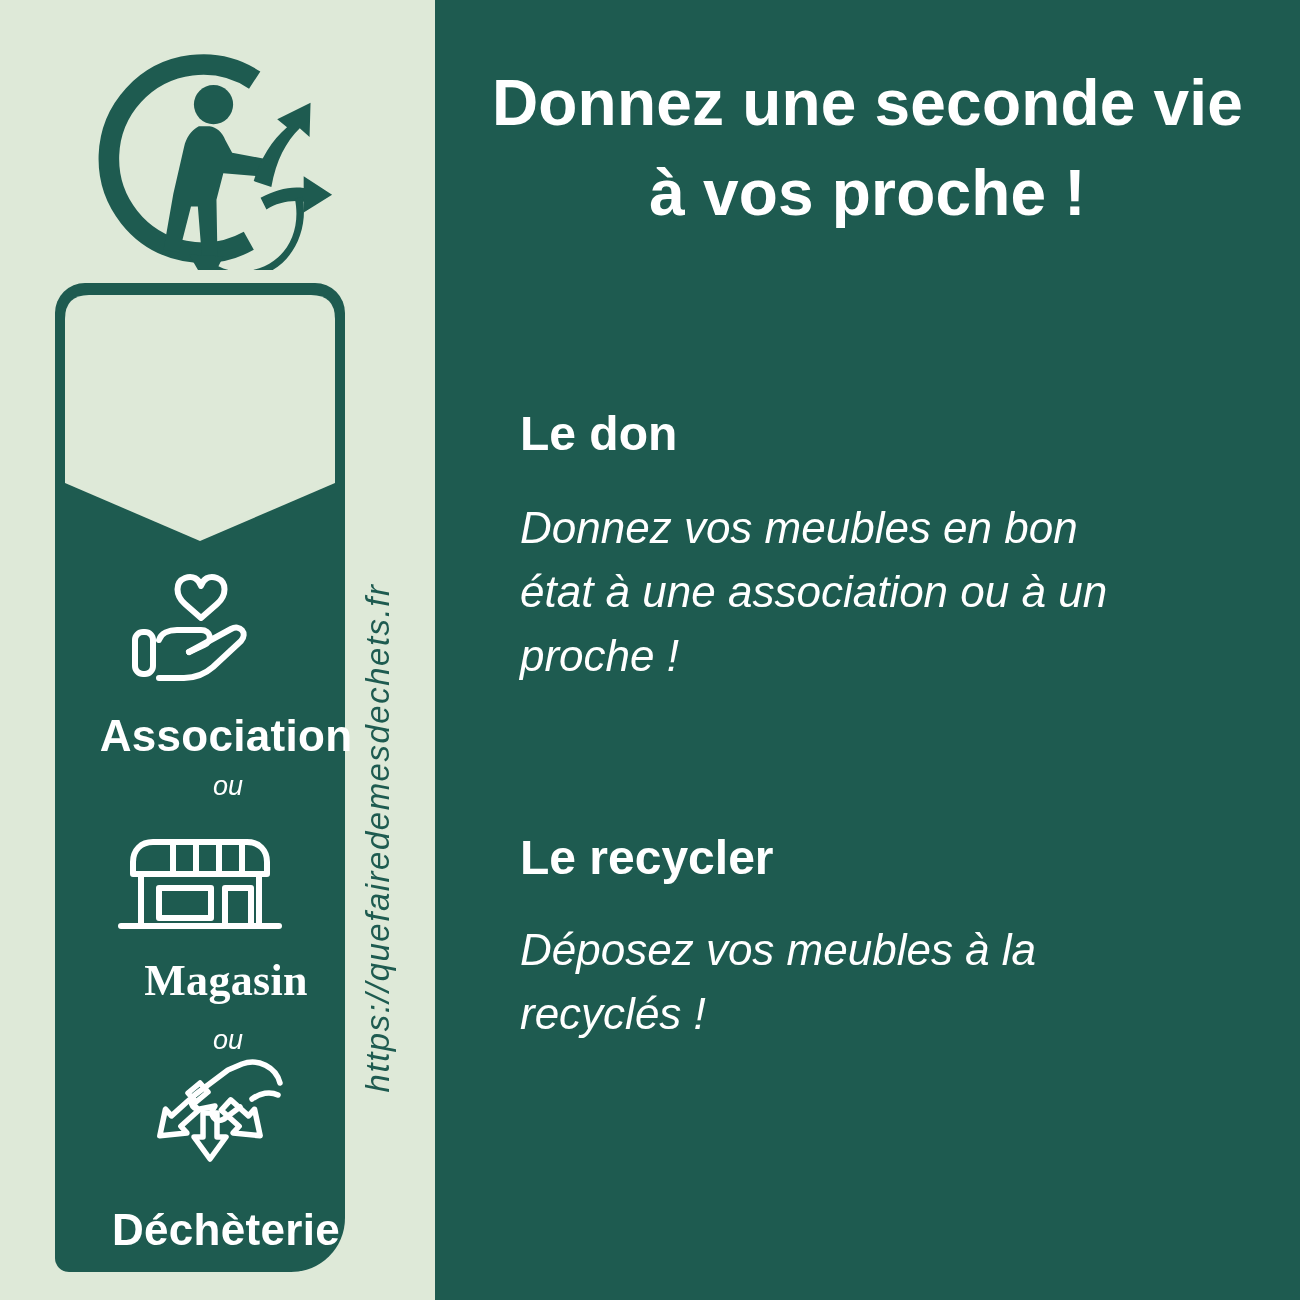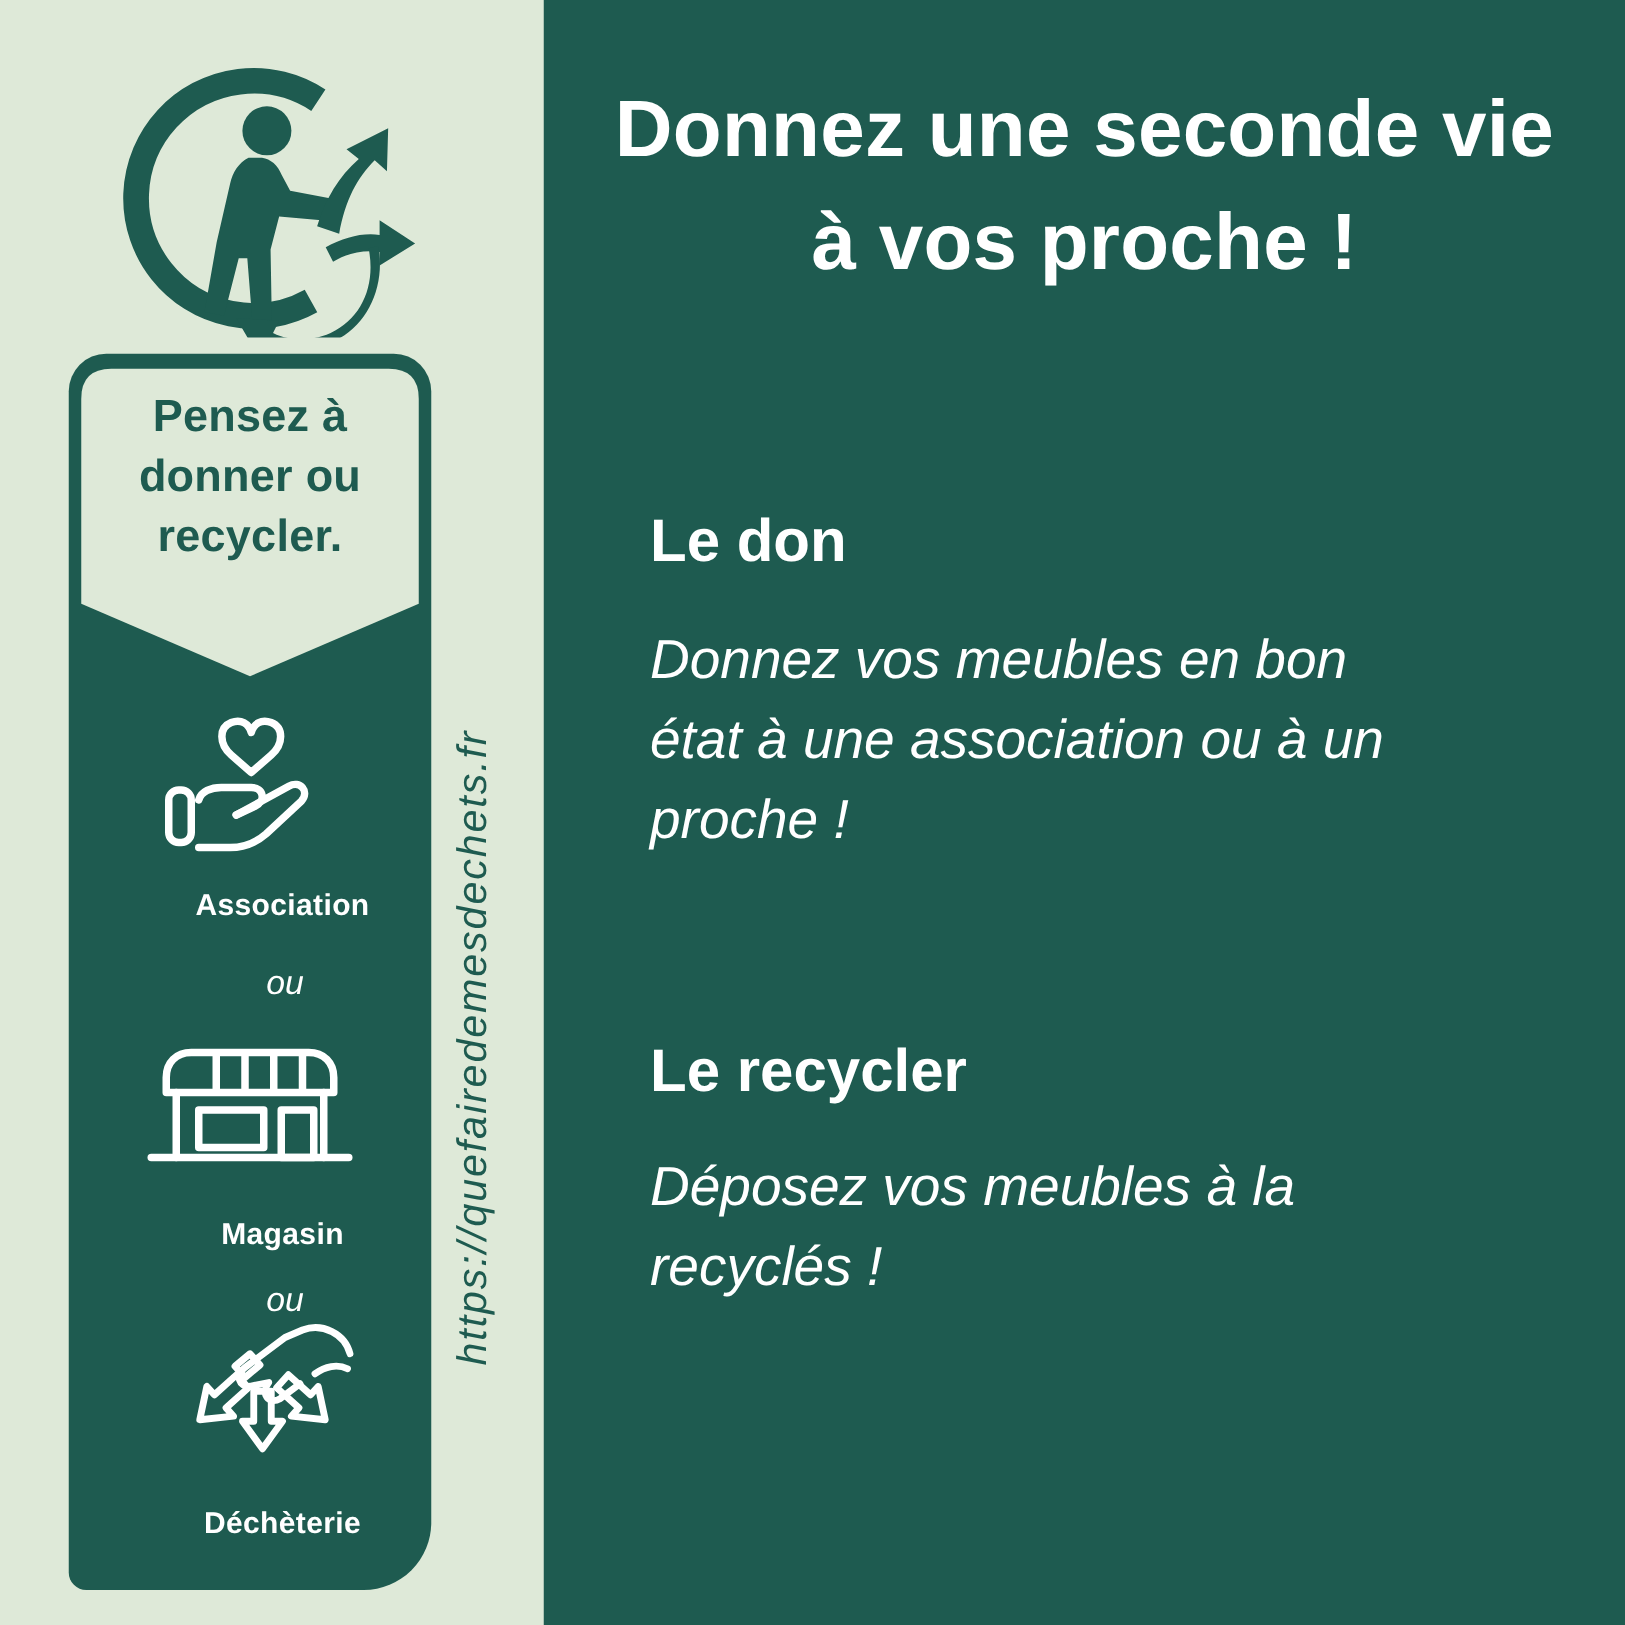--- a/index.html
+++ b/index.html
@@ -19,23 +19,23 @@
   .banner{position:absolute;left:55px;top:283px;width:290px;height:989px;
           background:var(--dark);border-radius:30px 30px 54px 14px;}
   .pentagon{position:absolute;left:0;top:0;width:290px;height:270px;}
   .banner-headline{position:absolute;left:0;top:26px;width:290px;text-align:center;
           color:var(--dark);font-size:36px;font-weight:700;line-height:48px;letter-spacing:.2px;}
   .opt-icon{position:absolute;left:0;width:290px;display:flex;justify-content:center;align-items:center;}
   .opt-icon.i1{top:282px;height:140px;}
   .opt-icon.i2{top:548px;height:120px;}
   .opt-icon.i3{top:776px;height:128px;transform:translateX(14px);}
   .banner-label{position:absolute;left:0;width:342px;text-align:center;color:var(--white);
-          font-size:24px;font-weight:700;letter-spacing:.3px;}
+          font-size:44px;font-weight:700;letter-spacing:.3px;}
   .banner-label.l1{top:428px;}
-  .banner-label.l2{top:691px;}
+  .banner-label.l2{top:672px;font-family:Liberation Serif, serif;}
   .banner-label.l3{top:922px;}
   .sep{position:absolute;left:0;width:346px;text-align:center;color:var(--white);
           font-size:27px;font-style:italic;}
   .sep.s1{top:488px;}
   .sep.s2{top:742px;}
 
   .url{position:absolute;left:378px;top:838px;transform:translate(-50%,-50%) rotate(-90deg);
        transform-origin:center;white-space:nowrap;color:var(--dark);
        font-size:33px;font-style:italic;letter-spacing:1.5px;}
 
@@ -69,25 +69,20 @@
       <path class="fl" d="M172 152 C187 144 202 140 216 142 L216 130 L245 149 L216 167 L216 156 C203 154 189 157 178 164 Z"></path>
       <path class="fl" d="M207 153 C213 182 202 210 176 222 C160 229 143 229 129 222 L134 212 L99 210 L117 241 L122 231 C140 237 160 236 178 229 C206 217 221 184 215 151 Z"></path>
     </svg>
 
     <div class="banner">
 
       <svg class="pentagon" viewBox="0 0 290 270" aria-hidden="true">
         <path d="M10 36 Q10 12 34 12 H256 Q280 12 280 36 V200 L145 258 L10 200 Z" fill="#DEE9D8"></path>
       </svg>
 
-      <div class="banner-headline">
-        <div>Pensez à</div>
-        <div>donner ou</div>
-        <div>recycler.</div>
-      </div>
 
       <div class="opt-icon i1">
         <svg width="150" height="135" viewBox="0 0 150 135" aria-hidden="true">
           <path class="st" d="M76 50 L60 36 C50 27 50 14 60 10 C68 7 74 11 76 18 C78 11 84 7 92 10 C102 14 102 27 92 36 Z"></path>
           <rect class="st" x="10" y="64" width="18" height="42" rx="8"></rect>
           <path class="st" d="M34 72 C36 65 44 62 52 62 H76 C86 62 88 73 79 77 L64 84"></path>
           <path class="st" d="M64 84 L106 61 C115 56 123 65 116 73 L88 99 C80 106 70 110 59 110 H34"></path>
         </svg>
       </div>
       <div class="banner-label l1">Association</div>

